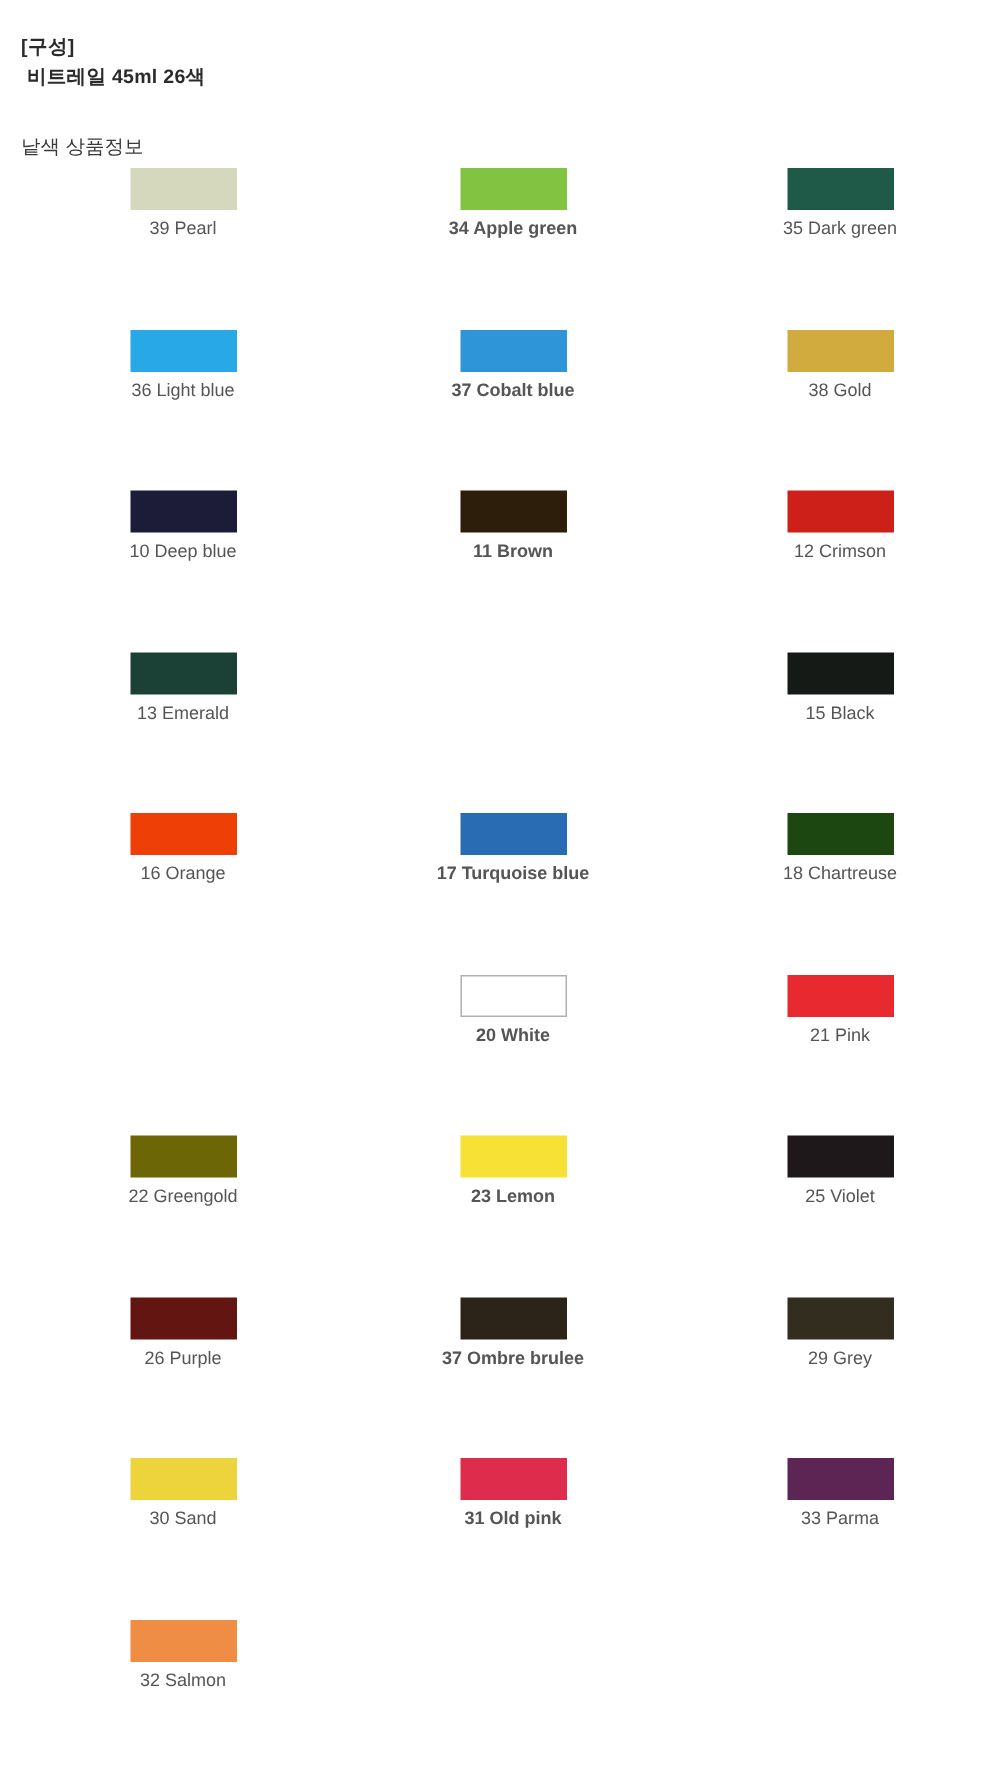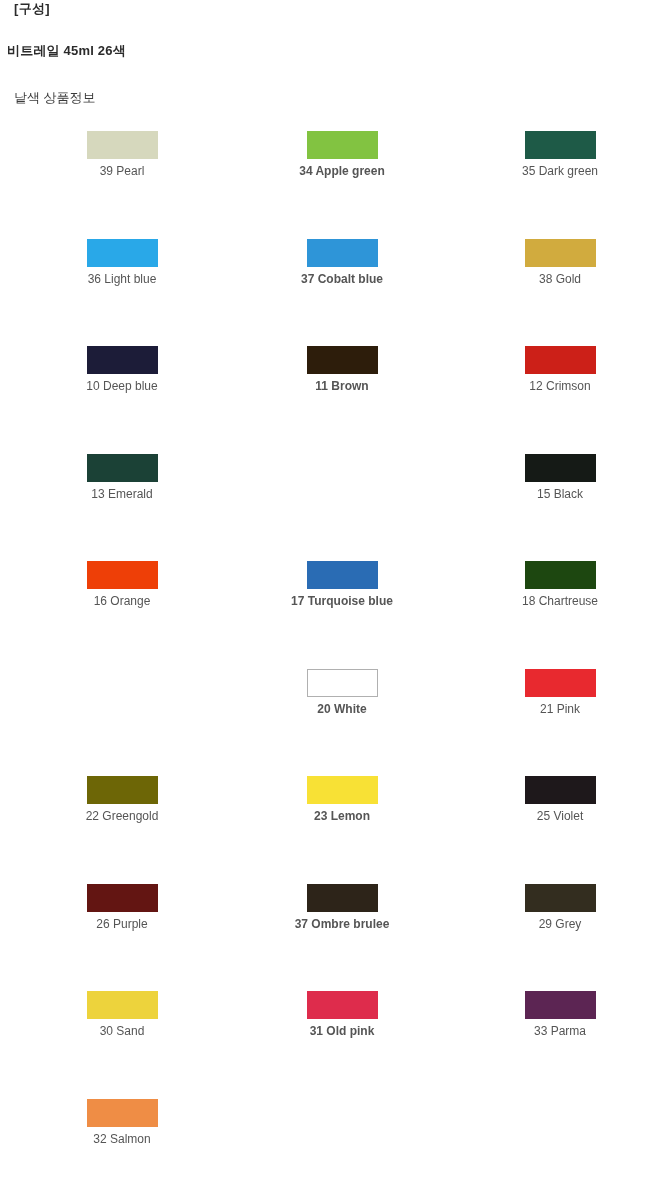--- a/index.html
+++ b/index.html
@@ -18,30 +18,30 @@
     overflow: hidden;
   }
 
   
   .header {
     padding: 0;
   }
   .hdr-title {
     position: absolute;
     left: 14px;
-    top: 0;
+    top: 22px;
     font-size: 13px;
     font-weight: bold;
     color: #2b2b2b;
     letter-spacing: 0.3px;
     white-space: nowrap;
   }
   .hdr-product {
     position: absolute;
-    left: 7px;
+    left: 18px;
     top: 42px;
     font-size: 13px;
     font-weight: bold;
     color: #2b2b2b;
     letter-spacing: 0.2px;
     white-space: nowrap;
   }
   .hdr-section {
     position: absolute;
     left: 14px;
@@ -63,21 +63,20 @@
     display: block;
     position: relative;
     height: 107.5px;
     width: 671px;
   }
   .cell {
     position: absolute;
     top: 0;
     width: 160px;
     text-align: center;
-    margin-top: 19px;
   }
   .cell.col0 { left: 42px; }
   .cell.col1 { left: 262px; font-weight: bold; }
   .cell.col2 { left: 480px; }
 
   .chip {
     width: 71px;
     height: 28px;
     margin: 0 auto;
     display: block;

